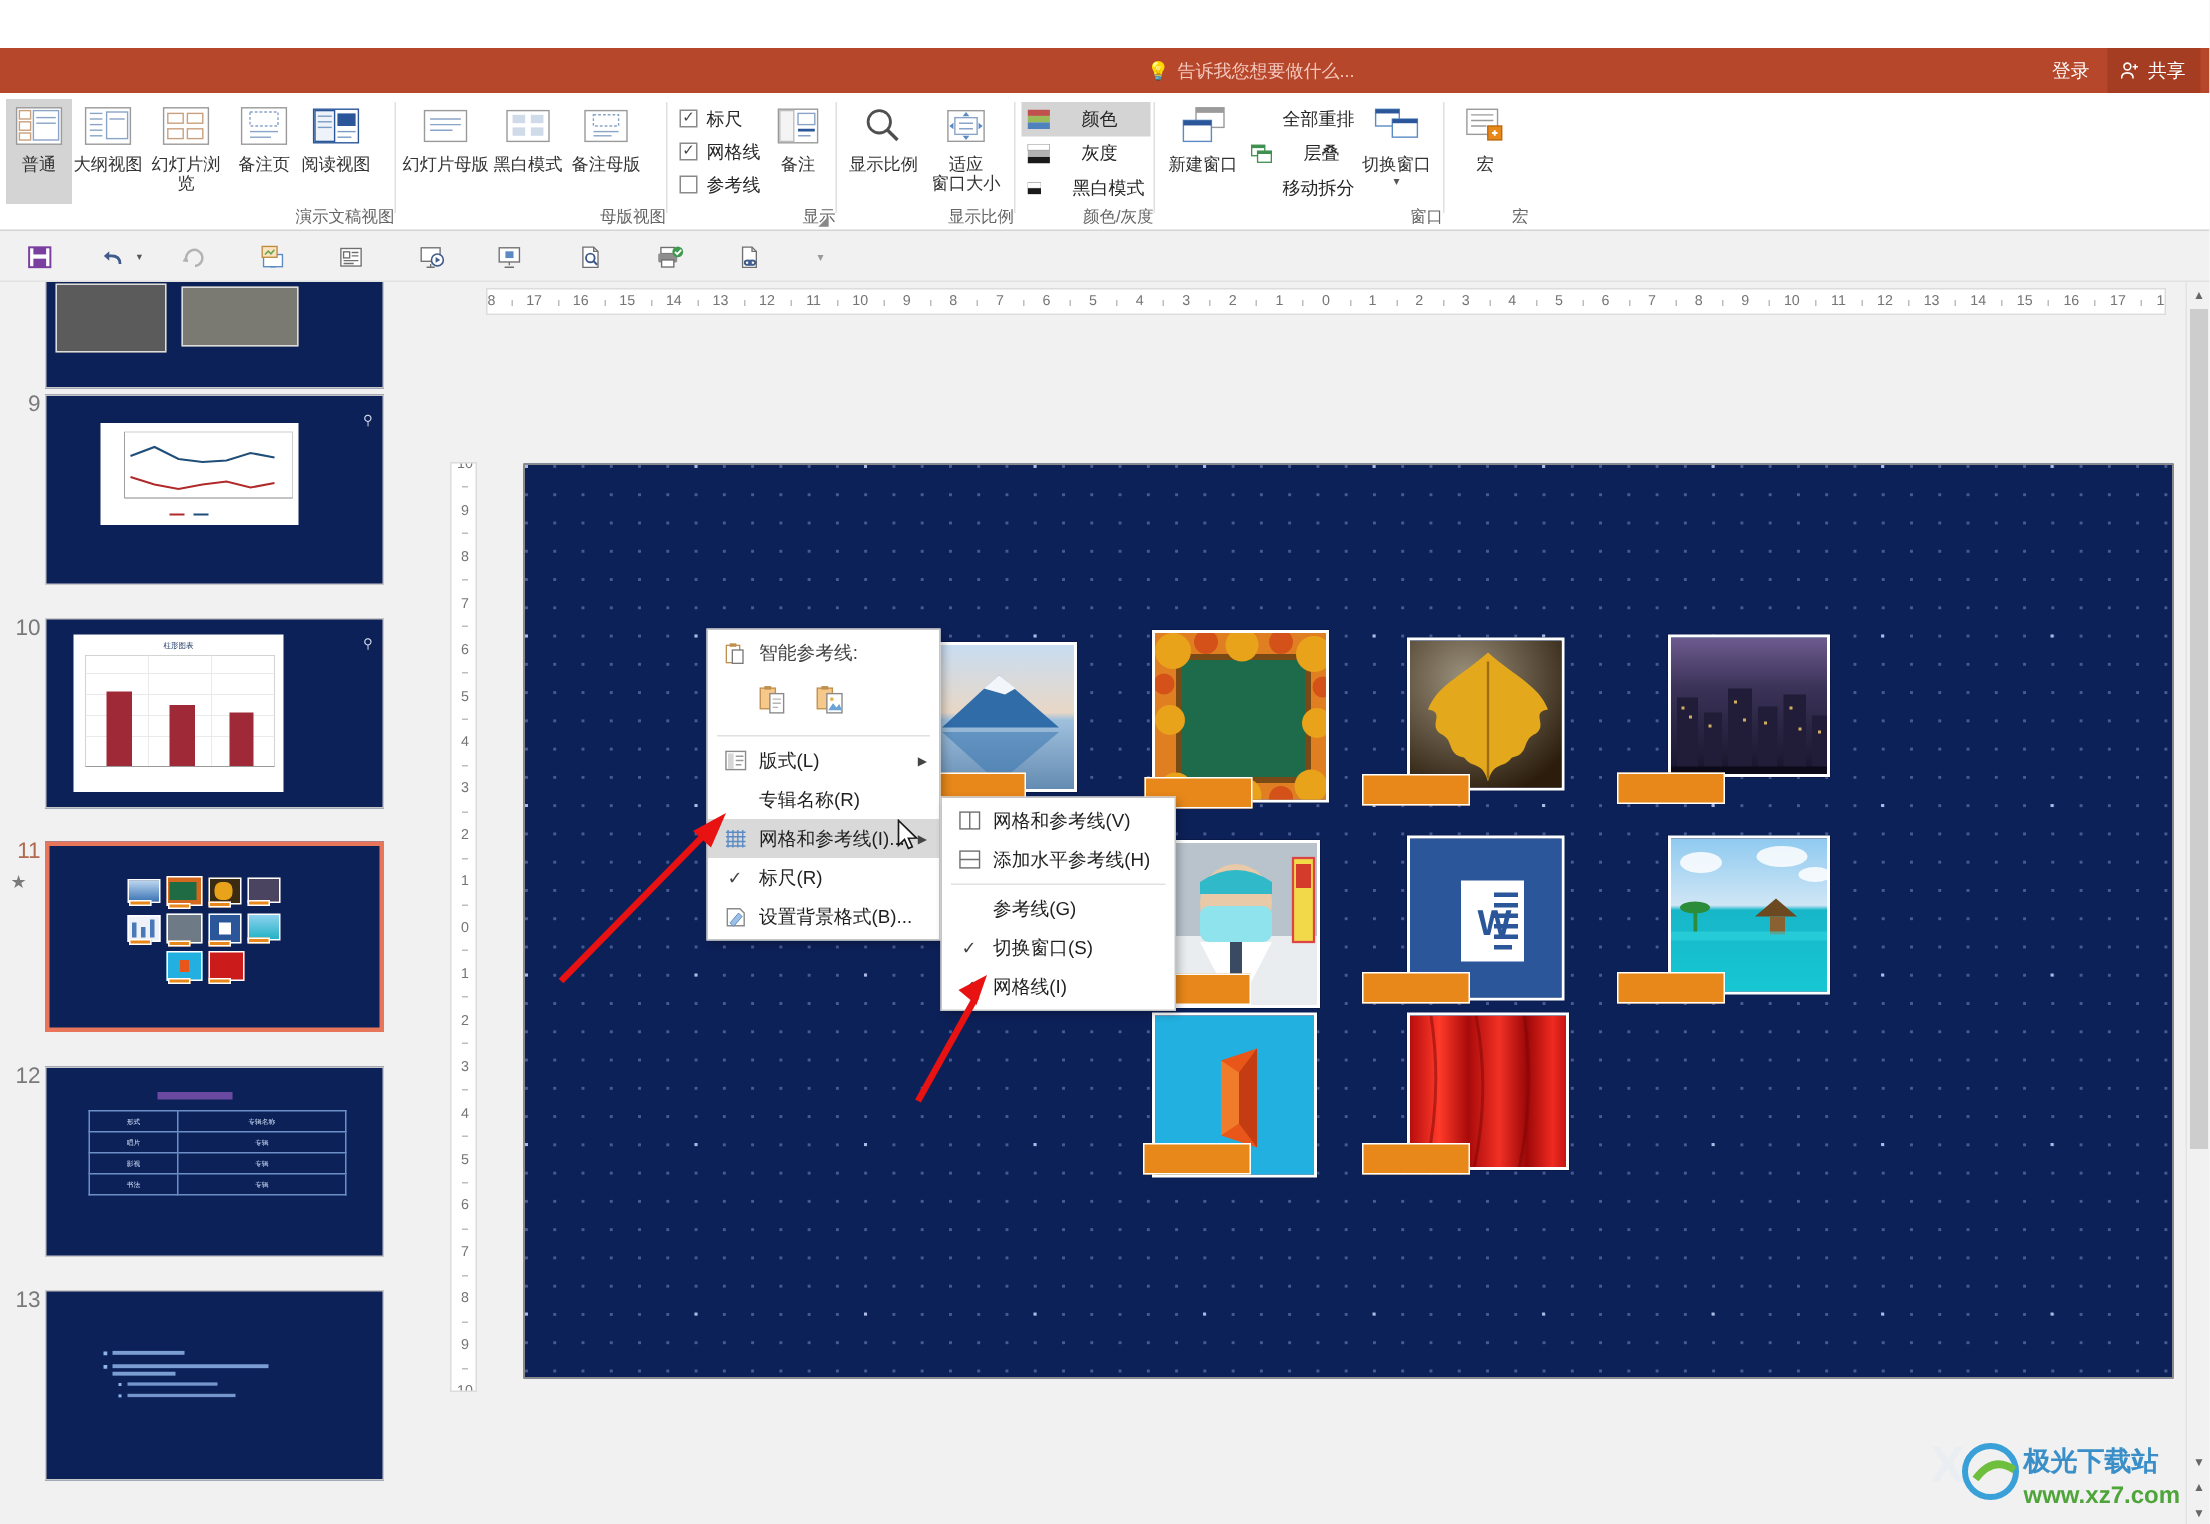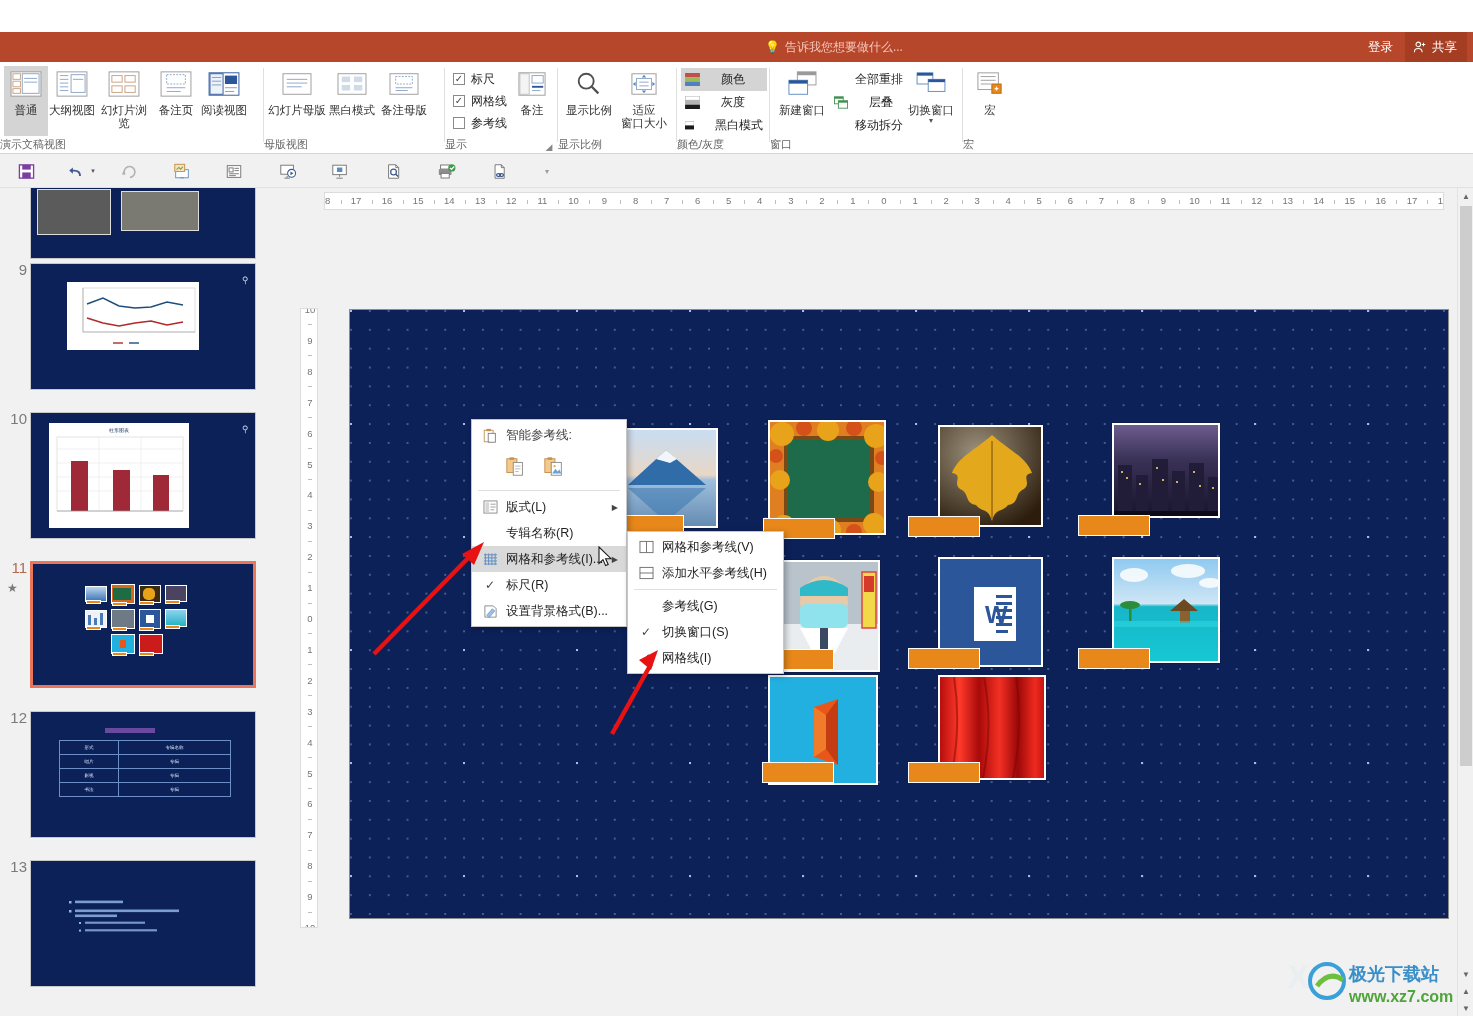--- a/index.html
+++ b/index.html
@@ -48,21 +48,21 @@
   .share { color:#fff; font-size:12.5px; padding:0 10px 0 8px; height:30px; line-height:30px;
            display:flex; align-items:center; gap:5px; background:#a53d22; }
 
   
   .ribbon {
     position:absolute; left:0; top:62px; width:1473px; height:92px;
     background:#fff; border-bottom:1px solid #d4d4d4;
   }
   .rgroup { position:absolute; top:0; height:92px; }
   .rgroup .glabel {
-    position:absolute; bottom:2px; left:0; width:100%; text-align:left;
+    position:absolute; bottom:2px; left:0; width:100%; text-align:right;
     font-size:11px; color:#666;
   }
   .rsep { position:absolute; top:6px; width:1px; height:74px; background:#e0e0e0; }
   .bigbtn {
     position:absolute; top:4px; width:54px; height:70px;
     display:flex; flex-direction:column; align-items:center; justify-content:flex-start;
     font-size:11.5px; color:#333; text-align:center; line-height:1.15; cursor:default;
   }
   .bigbtn.sel { background:#d4d4d4; }
   .bigbtn .ico { height:36px; display:flex; align-items:center; justify-content:center; }

